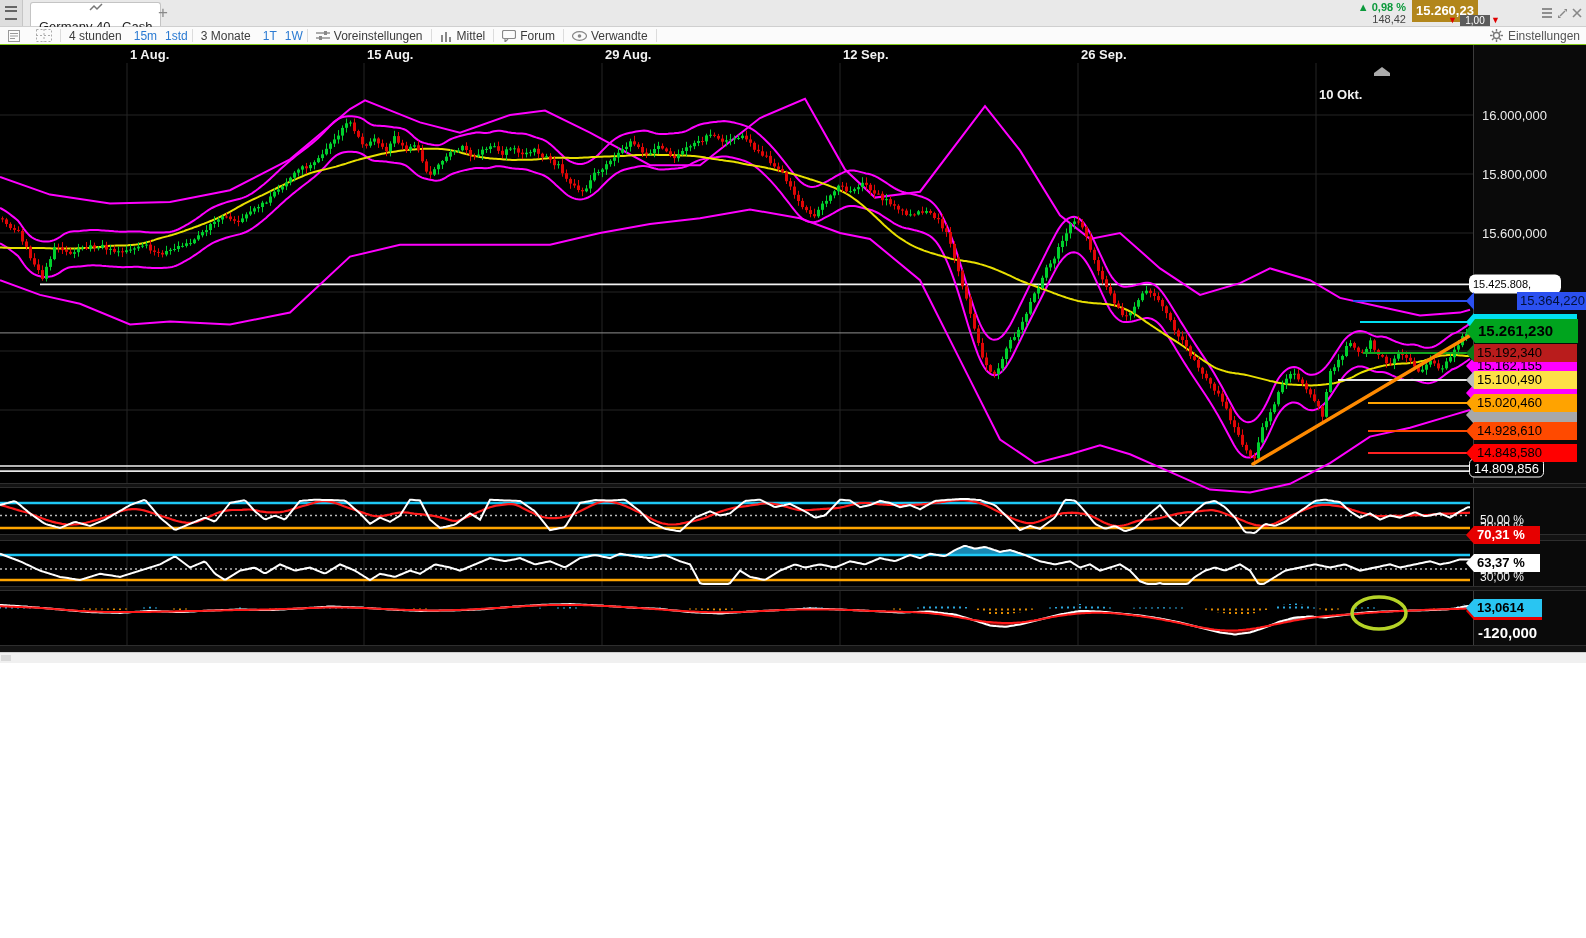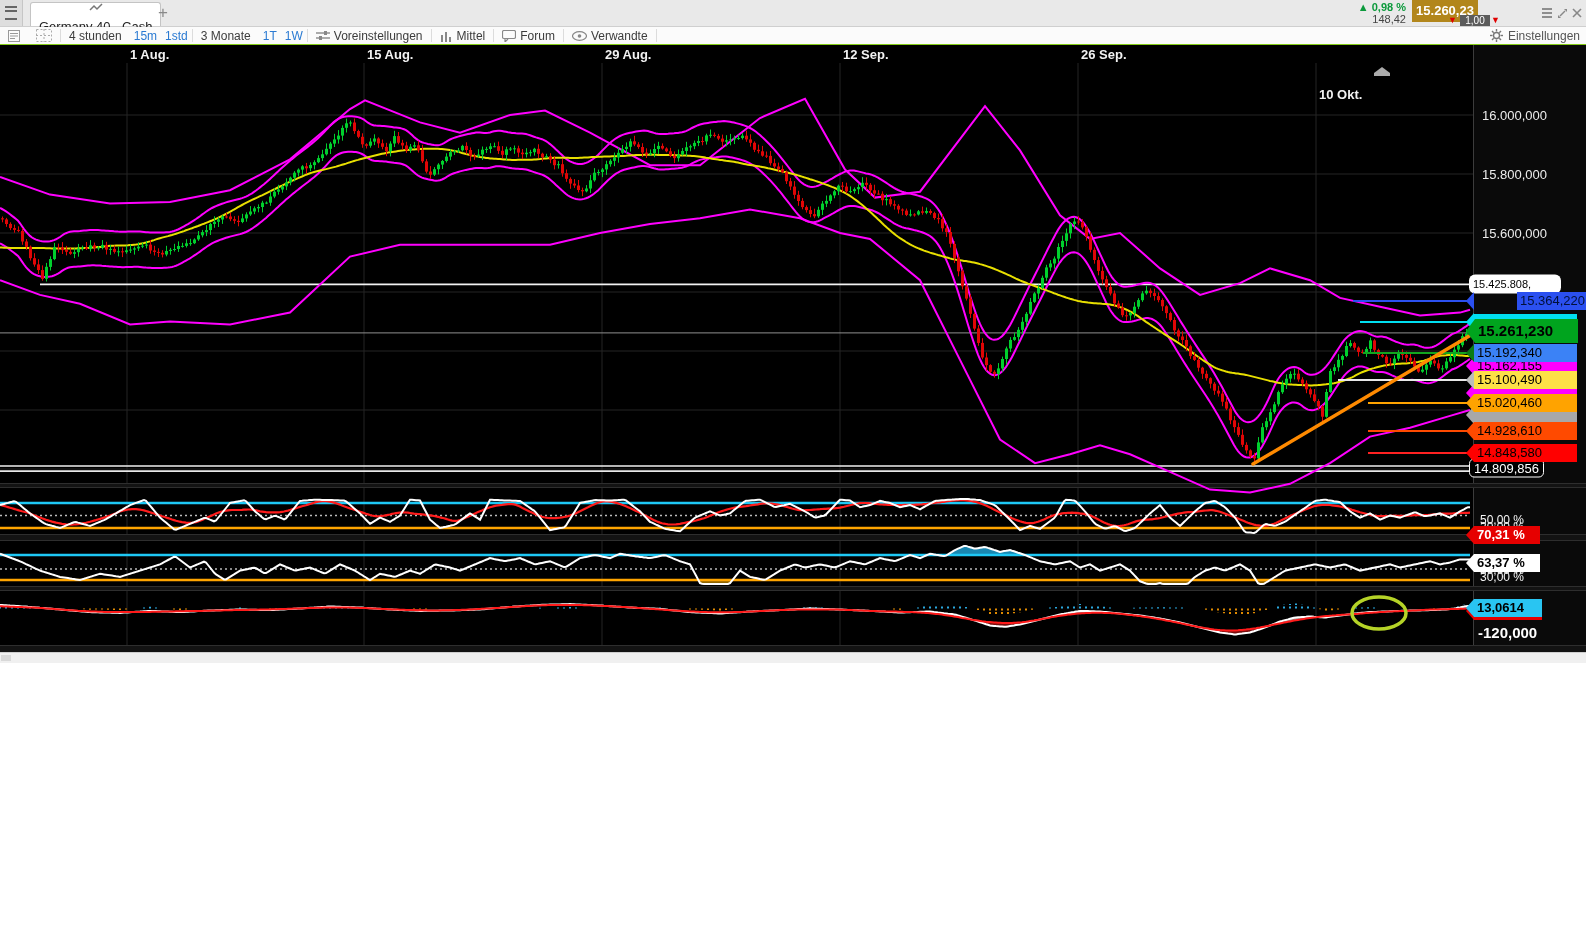--- a/index.html
+++ b/index.html
@@ -1182,21 +1182,21 @@
         <div class="ptag sliver" style="top: 277px;">
           <span class="arr" style="border-right-color:#00dff0"></span>
           <span class="bd" style="background:#00dff0;color:#000000"></span>
         </div>
         <div class="ptag big" style="top: 286px;">
           <span class="arr" style="border-right-color:#00a41e"></span>
           <span class="bd" style="background:#00a41e;color:#000000">15.261,230</span>
         </div>
         <div class="ptag" style="top: 308px;">
           <span class="arr" style="border-right-color:#0b7c16"></span>
-          <span class="bd" style="background:#3b82f6;color:#000000">15.192,340</span>
+          <span class="bd" style="background:#b91c1c;color:#000000">15.192,340</span>
         </div>
         <div class="ptag sliver" style="top: 321px;">
           <span class="arr" style="border-right-color:#ff00ff"></span>
           <span class="bd" style="background:#ff00ff;color:#000000">15.162,155</span>
         </div>
         <div class="ptag" style="top: 335px;">
           <span class="arr" style="border-right-color:#bcbcbc"></span>
           <span class="bd" style="background:#fde047;color:#000000">15.100,490</span>
         </div>
         <div class="ptag sliver" style="top: 348px;">

